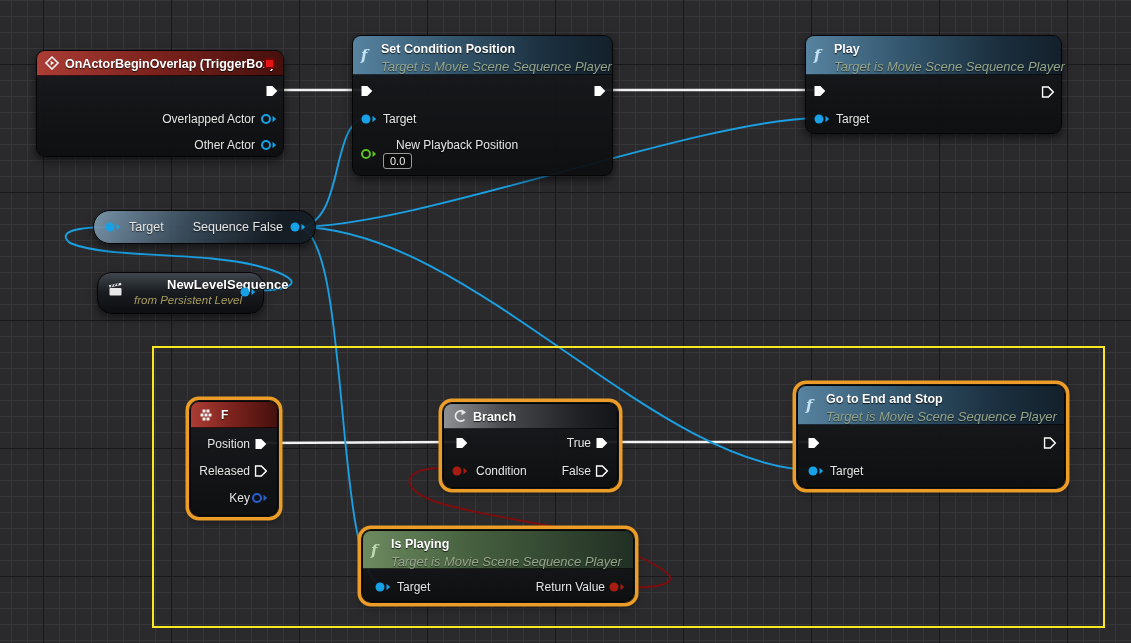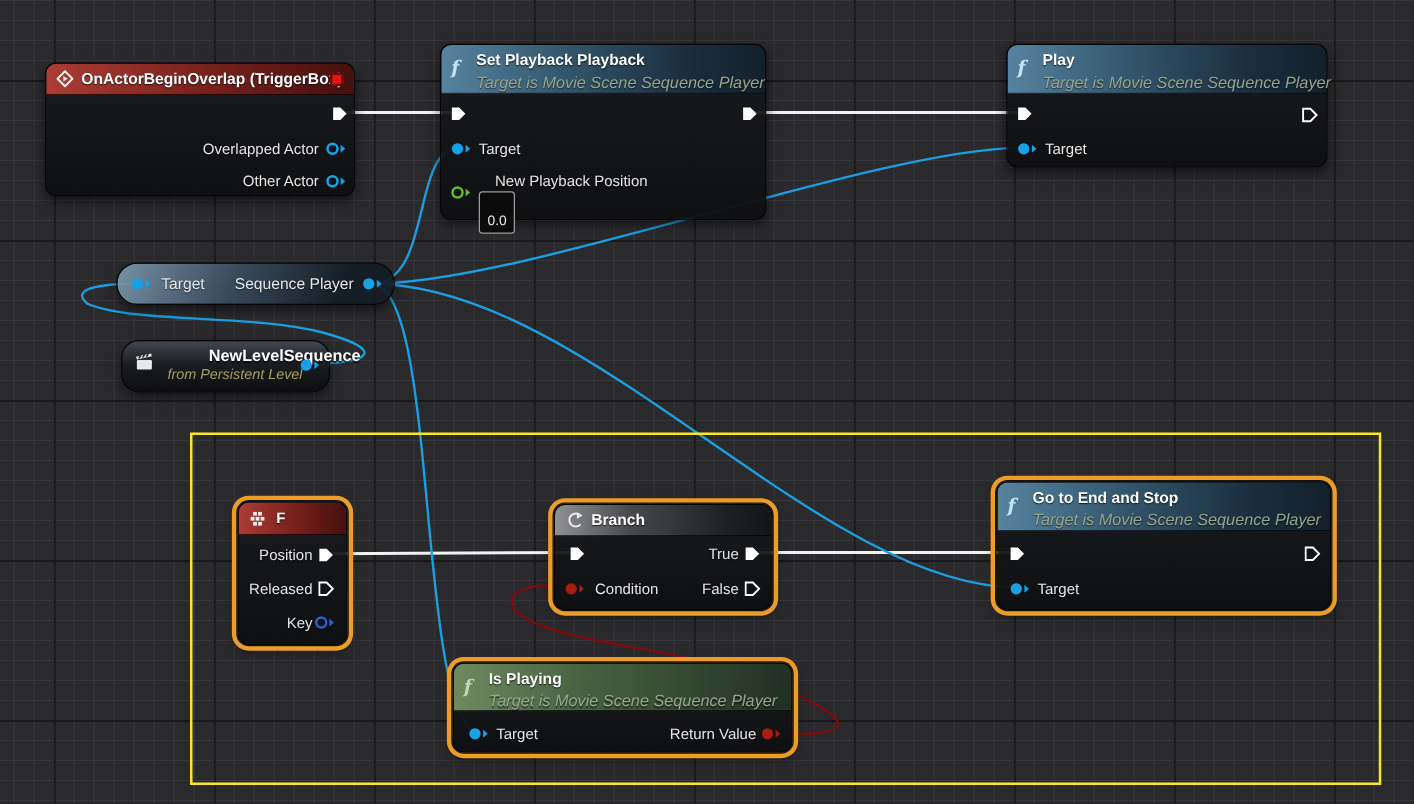--- a/index.html
+++ b/index.html
@@ -42,21 +42,21 @@
   .hdr-gray  { background:linear-gradient(90deg,#8f9093 0%,#48494d 35%,#202124 78%,#141518 100%); }
   .hicon { position:absolute; left:8px; top:50%; transform:translateY(-50%); line-height:0; }
   .h1 .hicon { transform:translateY(-50%); }
   .ficon { font-family:"DejaVu Serif", serif; font-style:italic; font-weight:bold; font-size:15px; color:#c3e2f3; line-height:1; }
   .ficon.green { color:#bcd9b4; }
   .pin { position:absolute; transform:translate(-50%,-50%); line-height:0; z-index:4; }
   .pl  { position:absolute; transform:translateY(-50%); font-size:12px; color:#e6e6e6; white-space:nowrap; text-shadow:0 1px 1px rgba(0,0,0,.6); }
   .vbox {
     position:absolute; font-size:11px; color:#ececec; background:#0b0b0b;
     border:1px solid #9b9b9b; border-radius:3px; height:16px; line-height:14px;
-    padding:16px 6px; font-family:"Liberation Sans",sans-serif;
+    padding:0 6px; font-family:"Liberation Sans",sans-serif;
   }
   .pill {
     position:absolute; z-index:3; border:1px solid #050505; border-radius:18px;
     box-shadow:0 4px 9px rgba(0,0,0,.5);
   }
   .pill-blue { background:linear-gradient(115deg, rgba(125,154,176,.92) 0%, rgba(58,78,95,.9) 42%, rgba(20,28,36,.92) 80%); }
   .pill-dark { background:linear-gradient(180deg, rgba(66,73,80,.92) 0%, rgba(24,27,31,.93) 48%, rgba(10,12,14,.94) 100%); }
   .pill .t  { font-weight:bold; font-size:13px; color:#fff; text-shadow:0 1px 1px rgba(0,0,0,.8); white-space:nowrap;padding-left:40px; }
   .pill .s  { font-style:italic; font-size:11.5px; color:#a89d5f; white-space:nowrap; }
   .redsq { position:absolute; right:8px; top:7px; width:11px; height:11px; background:#e31414; border:2px solid #6e0a0a; border-radius:2px; }
@@ -112,21 +112,21 @@
       <svg width="17" height="12" viewBox="0 0 17 12">
           <circle cx="5.5" cy="6" r="4" fill="none" stroke="currentColor" stroke-width="2"></circle>
           <path d="M12,2.8 L15.6,6 L12,9.2 Z" fill="currentColor"></path>
         </svg>
     </span>
   </div>
 
   <div class="node" style="left:352px;top:35px;width:261px;height:141px;">
     <div class="hdr hdr-blue" style="height:39px;">
       <span class="hicon"><span class="ficon">f</span></span>
-      <span class="t">Set Playback Playback</span>
+      <span class="t">Set Condition Position</span>
       <span class="s">Target is Movie Scene Sequence Player</span>
     </div>
     <span class="pin" style="left:14px;top:55px;">
       <svg width="13" height="13" viewBox="0 0 13 13">
           <polygon points="1,1.5 6.8,1.5 11.8,6.5 6.8,11.5 1,11.5" fill="#fff"></polygon>
         </svg>
     </span>
     <span class="pin" style="left:247px;top:55px;">
       <svg width="13" height="13" viewBox="0 0 13 13">
           <polygon points="1,1.5 6.8,1.5 11.8,6.5 6.8,11.5 1,11.5" fill="#fff"></polygon>
@@ -175,21 +175,21 @@
   </div>
 
   <div class="pill pill-blue" style="left:93px;top:210px;width:223px;height:34px;">
     <span class="pin" style="left:19px;top:16px;color:#17a2e8;">
       <svg width="17" height="12" viewBox="0 0 17 12">
           <circle cx="5.5" cy="6" r="4.5" fill="currentColor"></circle>
           <path d="M12,2.8 L15.6,6 L12,9.2 Z" fill="currentColor"></path>
         </svg>
     </span>
     <span class="pl" style="left:35px;top:16px;font-size:12.5px;">Target</span>
-    <span class="pl" style="right:32px;top:16px;font-size:12.5px;">Sequence Player</span>
+    <span class="pl" style="right:32px;top:16px;font-size:12.5px;">Sequence False</span>
     <span class="pin" style="left:204px;top:16px;color:#17a2e8;">
       <svg width="17" height="12" viewBox="0 0 17 12">
           <circle cx="5.5" cy="6" r="4.5" fill="currentColor"></circle>
           <path d="M12,2.8 L15.6,6 L12,9.2 Z" fill="currentColor"></path>
         </svg>
     </span>
   </div>
 
   <div class="pill pill-dark" style="left:97px;top:272px;width:167px;height:42px;border-radius:14px;">
     <span style="position:absolute;left:10px;top:9px;line-height:0;">

